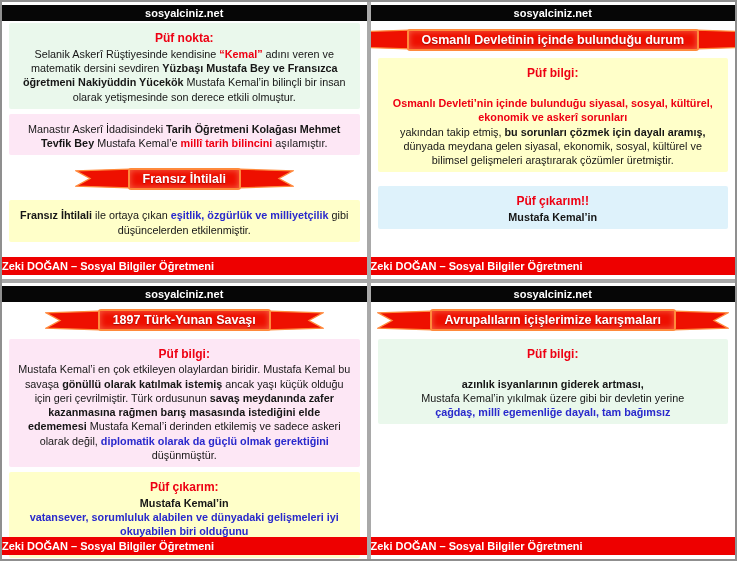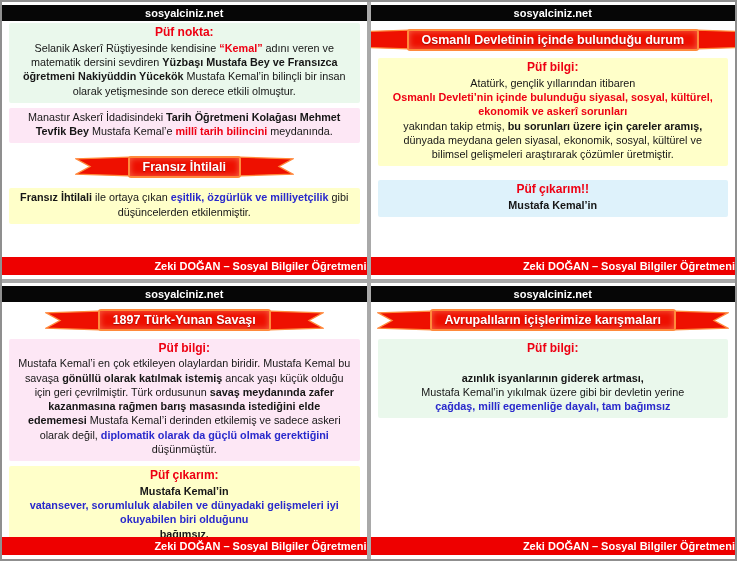--- a/index.html
+++ b/index.html
@@ -9,48 +9,48 @@
   .card{background:#ffffff;position:relative;overflow:hidden;display:flex;flex-direction:column;}
   .site-bar{height:16px;background:#060606;color:#ffffff;font-size:11px;font-weight:bold;
             text-align:center;line-height:16px;margin-top:3px;}
   .ribbon{display:flex;align-items:center;justify-content:center;height:31px;margin:3px 0 1px;flex:none;}
   .wing{width:62px;height:21px;margin:0 -9px;flex:none;position:relative;z-index:1;}
   .wing.right{transform:scaleX(-1);}
   .ribbon-label{position:relative;z-index:2;background:#ee0f00;color:#ffffff;border:2px solid #ff8a3c;
             border-radius:3px;font-weight:bold;font-size:12.5px;padding:2px 13px;white-space:nowrap;
             box-shadow:inset 0 0 6px rgba(255,210,160,.45);text-shadow:0 1px 1px rgba(120,0,0,.6);}
   .content{flex:1;display:flex;flex-direction:column;gap:5px;padding:2px 7px 26px;}
-  .box{border-radius:2px;padding:2px 9px 5px;text-align:center;font-size:10.8px;line-height:1.32;color:#161616;}
+  .box{border-radius:2px;padding:8px 9px 5px;text-align:center;font-size:10.8px;line-height:1.32;color:#161616;}
   .box-heading{font-size:12px;font-weight:bold;color:#ee0013;}
   .mint{background:#eaf8ec;}
   .pink{background:#fde7f5;}
   .yellow{background:#ffffc9;}
   .lblue{background:#def2fb;}
   .b{font-weight:bold;}
   .rb{color:#ee0013;font-weight:bold;}
   .bb{color:#2929cc;font-weight:bold;}
   .footer-bar{position:absolute;left:0;right:0;bottom:4px;height:18px;background:#ee0000;color:#ffffff;
-            font-weight:bold;font-size:11px;line-height:18px;text-align:right;}
+            font-weight:bold;font-size:11px;line-height:18px;text-align:left;}
 </style>
 </head>
 <body>
 
 <div class="page">
 
   <div class="card">
     <div class="site-bar">
       <span>sosyalciniz.net</span>
     </div>
     <div class="content">
       <div class="box mint">
         <div class="box-heading">Püf nokta:</div>
         <div><span>Selanik Askerî Rüştiyesinde kendisine </span><span class="rb">“Kemal”</span><span> adını veren ve matematik dersini sevdiren </span><span class="b">Yüzbaşı Mustafa Bey ve Fransızca öğretmeni Nakiyüddin Yücekök</span><span> Mustafa Kemal’in bilinçli bir insan olarak yetişmesinde son derece etkili olmuştur.</span></div>
       </div>
       <div class="box pink">
-        <div><span>Manastır Askerî İdadisindeki </span><span class="b">Tarih Öğretmeni Kolağası Mehmet Tevfik Bey</span><span> Mustafa Kemal’e </span><span class="rb">millî tarih bilincini</span><span> meydanında.</span></div>
+        <div><span>Manastır Askerî İdadisindeki </span><span class="b">Tarih Öğretmeni Kolağası Mehmet Tevfik Bey</span><span> Mustafa Kemal’e </span><span class="rb">millî tarih bilincini</span><span> aşılamıştır.</span></div>
       </div>
       <div class="ribbon">
         <svg class="wing" viewBox="0 0 62 22" preserveAspectRatio="none">
             <polygon points="62,1 1,3 15,11 1,19 62,21" fill="#ee1000" stroke="#ff8a3c" stroke-width="1.4"></polygon>
             <polygon points="62,1 53,11 62,21" fill="#a50d00"></polygon>
           </svg>
         <div class="ribbon-label">Fransız İhtilali</div>
         <svg class="wing right" viewBox="0 0 62 22" preserveAspectRatio="none">
             <polygon points="62,1 1,3 15,11 1,19 62,21" fill="#ee1000" stroke="#ff8a3c" stroke-width="1.4"></polygon>
             <polygon points="62,1 53,11 62,21" fill="#a50d00"></polygon>
@@ -77,23 +77,23 @@
       <div class="ribbon-label">Osmanlı Devletinin içinde bulunduğu durum</div>
       <svg class="wing right" viewBox="0 0 62 22" preserveAspectRatio="none">
           <polygon points="62,1 1,3 15,11 1,19 62,21" fill="#ee1000" stroke="#ff8a3c" stroke-width="1.4"></polygon>
           <polygon points="62,1 53,11 62,21" fill="#a50d00"></polygon>
         </svg>
     </div>
     <div class="content">
       <div class="box yellow">
         <div class="box-heading">Püf bilgi:</div>
         <div>
-          <span>Atatürk, gençlik yıllarından itibaren</span><br>
+          <br>
           <span class="rb">Osmanlı Devleti’nin içinde bulunduğu siyasal, sosyal, kültürel, ekonomik ve askerî sorunları</span><br>
-          <span>yakından takip etmiş, </span><span class="b">bu sorunları üzere için çareler aramış,</span><span> dünyada meydana gelen siyasal, ekonomik, sosyal, kültürel ve bilimsel gelişmeleri araştırarak çözümler üretmiştir.</span>
+          <span>yakından takip etmiş, </span><span class="b">bu sorunları çözmek için dayalı aramış,</span><span> dünyada meydana gelen siyasal, ekonomik, sosyal, kültürel ve bilimsel gelişmeleri araştırarak çözümler üretmiştir.</span>
         </div>
       </div>
       <div style="height:4px"></div>
       <div class="box lblue">
         <div class="box-heading">Püf çıkarım!!</div>
         <div>
           <span class="b">Mustafa Kemal’in</span><br>
         </div>
       </div>
     </div>

